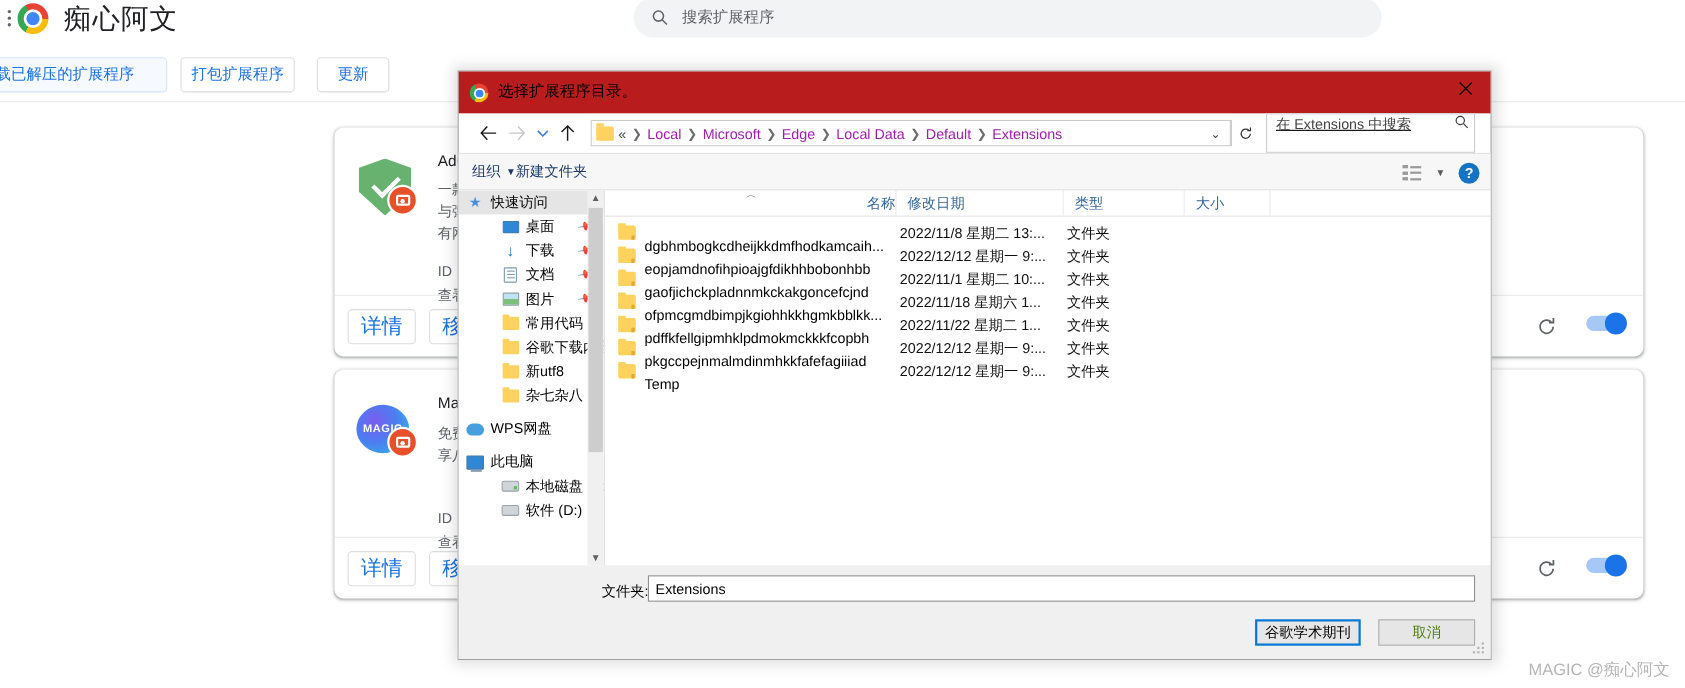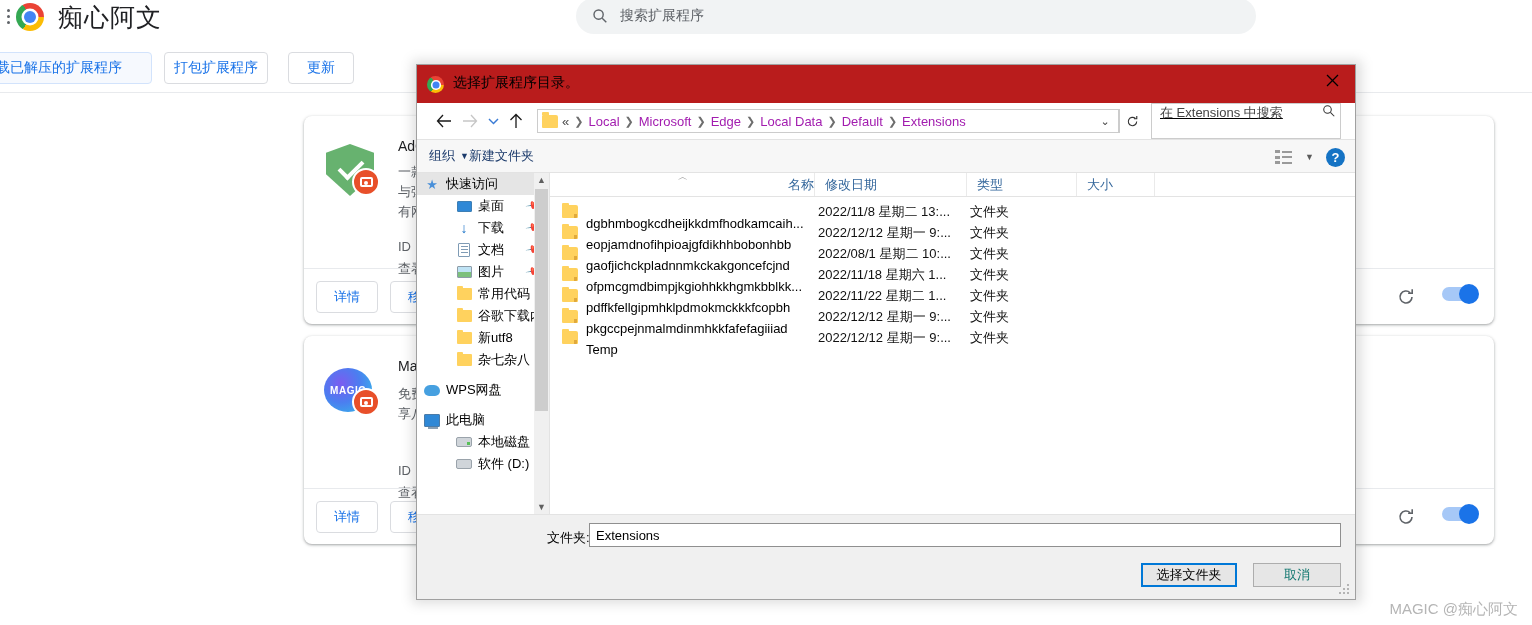--- a/index.html
+++ b/index.html
@@ -99,21 +99,21 @@
   .ext-name { font-size: 14px; color: #202124; font-weight: 500; }
   .ext-ver { font-size: 13px; color: #5f6368; }
   .ext-desc { margin-top: 8px; font-size: 13px; color: #5f6368; line-height: 20px; max-width: 1000px; }
   .ext-id { margin-top: 16px; font-size: 13px; color: #5f6368; }
   .ext-link-row { margin-top: 4px; font-size: 13px; color: #5f6368; }
   .ext-link-row a { color: #1a73e8; text-decoration: underline; }
 
   .ext-foot { position: absolute; left: 0; bottom: 0; width: 100%; height: 56px; border-top: 1px solid #e8eaed; }
   .ext-foot-btn {
     position: absolute; top: 12px; height: 32px; border: 1px solid #dadce0; border-radius: 4px;
-    background: #fff; color: #1a73e8; font-size: 13px; display: flex; align-items: center; justify-content: center;
+    background: #fff; color: #1a73e8; font-size: 19px; display: flex; align-items: center; justify-content: center;
   }
   .ext-foot-btn.detail { left: 12px; width: 62px; }
   .ext-foot-btn.remove { left: 86px; width: 62px; }
   .reload-icon { position: absolute; right: 78px; top: 18px; width: 20px; height: 20px; color: #5f6368; }
   .toggle {
     position: absolute; right: 18px; top: 18px; width: 34px; height: 14px; border-radius: 7px; background: #a6c8f7;
   }
   .toggle::after {
     content: ""; position: absolute; right: -3px; top: -3px; width: 20px; height: 20px;
     border-radius: 50%; background: #1a73e8;
@@ -259,21 +259,21 @@
     border: 1px solid #8f8f8f; background: #fff; display: flex; align-items: center; padding: 0 6px;
     font-size: 13px; color: #000;
   }
   .btn-primary {
     position: absolute; left: 724px; top: 498px; width: 96px; height: 24px;
     background: #e6e6e6; border: 2px solid #0078d7; font-size: 13px; color: #000;
     display: flex; align-items: center; justify-content: center;
   }
   .btn-normal {
     position: absolute; left: 836px; top: 498px; width: 88px; height: 24px;
-    background: #e6e6e6; border: 1px solid #adadad; font-size: 13px; color: #0f766e;
+    background: #e6e6e6; border: 1px solid #adadad; font-size: 13px; color: #4d7c0f;
     display: flex; align-items: center; justify-content: center;
   }
   .grip { position: absolute; right: 4px; bottom: 3px; width: 12px; height: 12px; }
   .grip b { position: absolute; width: 2px; height: 2px; background: #b4b4b4; }
 </style>
 </head>
 <body>
 
 <div id="root">
 
@@ -593,21 +593,21 @@
           </div>
           <div class="frow">
             <span class="fi"></span>
             <span class="fname">eopjamdnofihpioajgfdikhhbobonhbb</span>
             <span class="fdate">2022/12/12 星期一 9:...</span>
             <span class="ftype">文件夹</span>
           </div>
           <div class="frow">
             <span class="fi"></span>
             <span class="fname">gaofjichckpladnnmkckakgoncefcjnd</span>
-            <span class="fdate">2022/08/1 星期二 10:...</span>
+            <span class="fdate">2022/11/1 星期二 10:...</span>
             <span class="ftype">文件夹</span>
           </div>
           <div class="frow">
             <span class="fi"></span>
             <span class="fname">ofpmcgmdbimpjkgiohhkkhgmkbblkk...</span>
             <span class="fdate">2022/11/18 星期六 1...</span>
             <span class="ftype">文件夹</span>
           </div>
           <div class="frow">
             <span class="fi"></span>
@@ -637,17 +637,17 @@
       <div class="grip">
         <b style="left:8px;top:0"></b>
           <b style="left:4px;top:4px"></b>
           <b style="left:8px;top:4px"></b>
         <b style="left:0;top:8px"></b>
           <b style="left:4px;top:8px"></b>
           <b style="left:8px;top:8px"></b>
       </div>
     </div>
 
-    <div class="btn-primary">选择文件夹</div>
+    <div class="btn-primary">谷歌学术期刊</div>
     <div class="btn-normal">取消</div>
   </div>
 
 </div>
 
 </body></html>

